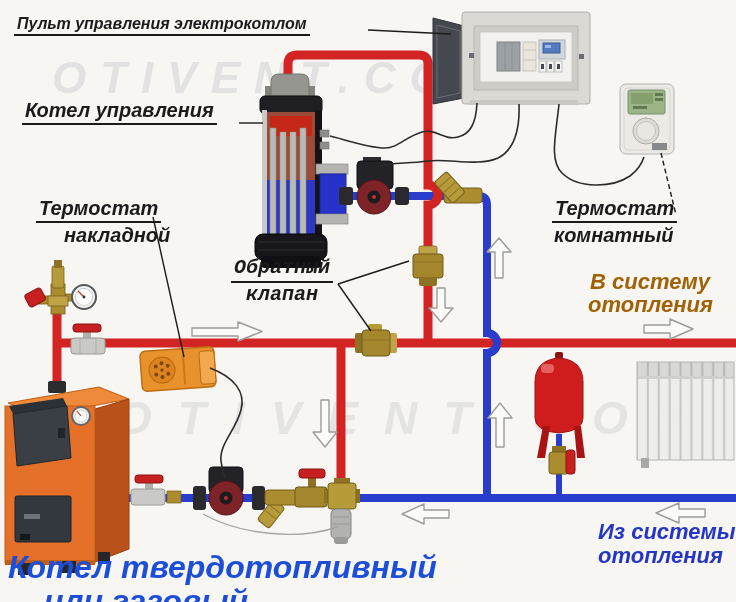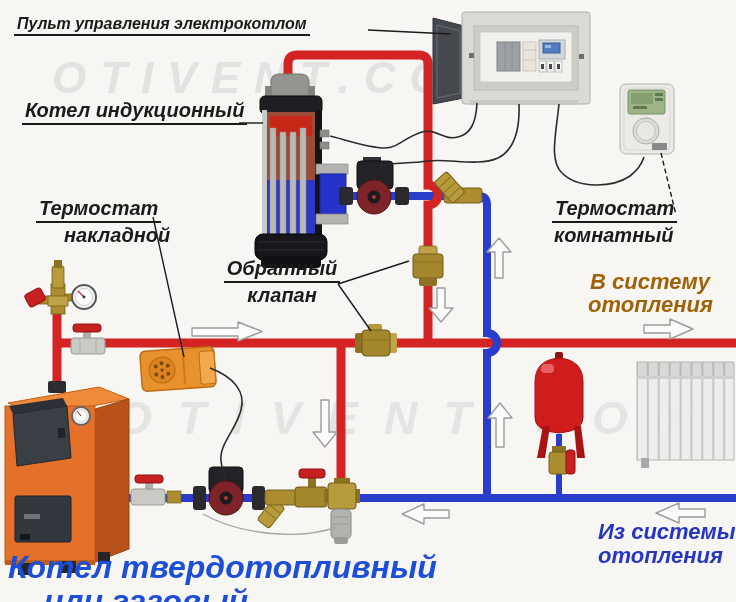--- a/index.html
+++ b/index.html
@@ -12,21 +12,21 @@
   .lbl{
     position:absolute;font-weight:bold;font-style:italic;
     color:#1b1b1b;line-height:1.2;white-space:nowrap;
   }
   .lbl .u{border-bottom:2.5px solid #1b1b1b;padding:0 3px 1px 3px;display:inline-block;}
   .lbl-panel{left:14px;top:14px;font-size:16px;}
   .lbl-eboiler{left:22px;top:98px;font-size:20px;}
   .lbl-eboiler .l2{padding-left:10px;}
   .lbl-stherm{left:36px;top:196px;font-size:20px;}
   .lbl-stherm .l2{padding-left:8px;margin-left:20px;}
-  .lbl-check{left:222px;top:256px;font-size:20px;width:120px;text-align:center;}
+  .lbl-check{left:222px;top:256px;font-size:20px;width:120px;text-align:center;font-family:Liberation Mono, monospace;}
   .lbl-rtherm{left:552px;top:196px;font-size:20px;}
   .lbl-rtherm .l2{padding-left:2px;}
   .lbl-tosys{left:588px;top:270px;font-size:22px;width:124px;text-align:center;color:#a16207;line-height:1.05;}
   .lbl-fromsys{left:598px;top:520px;font-size:22px;width:138px;color:#2636c4;line-height:1.08;}
   .lbl-sfboiler{left:8px;top:551px;font-size:32px;width:276px;text-align:center;color:#1d4ed8;line-height:1.06;}
   .wm{font-style:italic;font-weight:bold;}
 </style>
 </head>
 <body>
 
@@ -303,21 +303,21 @@
     <path d="M705,509 L679,509 L679,503 L656,513 L679,523 L679,517 L705,517 Z"></path>
     <path d="M449,510 L424,510 L424,504 L402,514 L424,524 L424,518 L449,518 Z"></path>
   </g>
 </svg>
 
 <div class="lbl lbl-panel">
   <span class="u">Пульт управления электрокотлом</span>
 </div>
 
 <div class="lbl lbl-eboiler">
-  <span class="u">Котел индукционный</span><br>
+  <span class="u">Котел управления</span><br>
 </div>
 
 <div class="lbl lbl-stherm">
   <span class="u">Термостат</span><br>
   <span class="l2">накладной</span>
 </div>
 
 <div class="lbl lbl-check">
   <span class="u">Обратный</span><br>
   <span>клапан</span>

